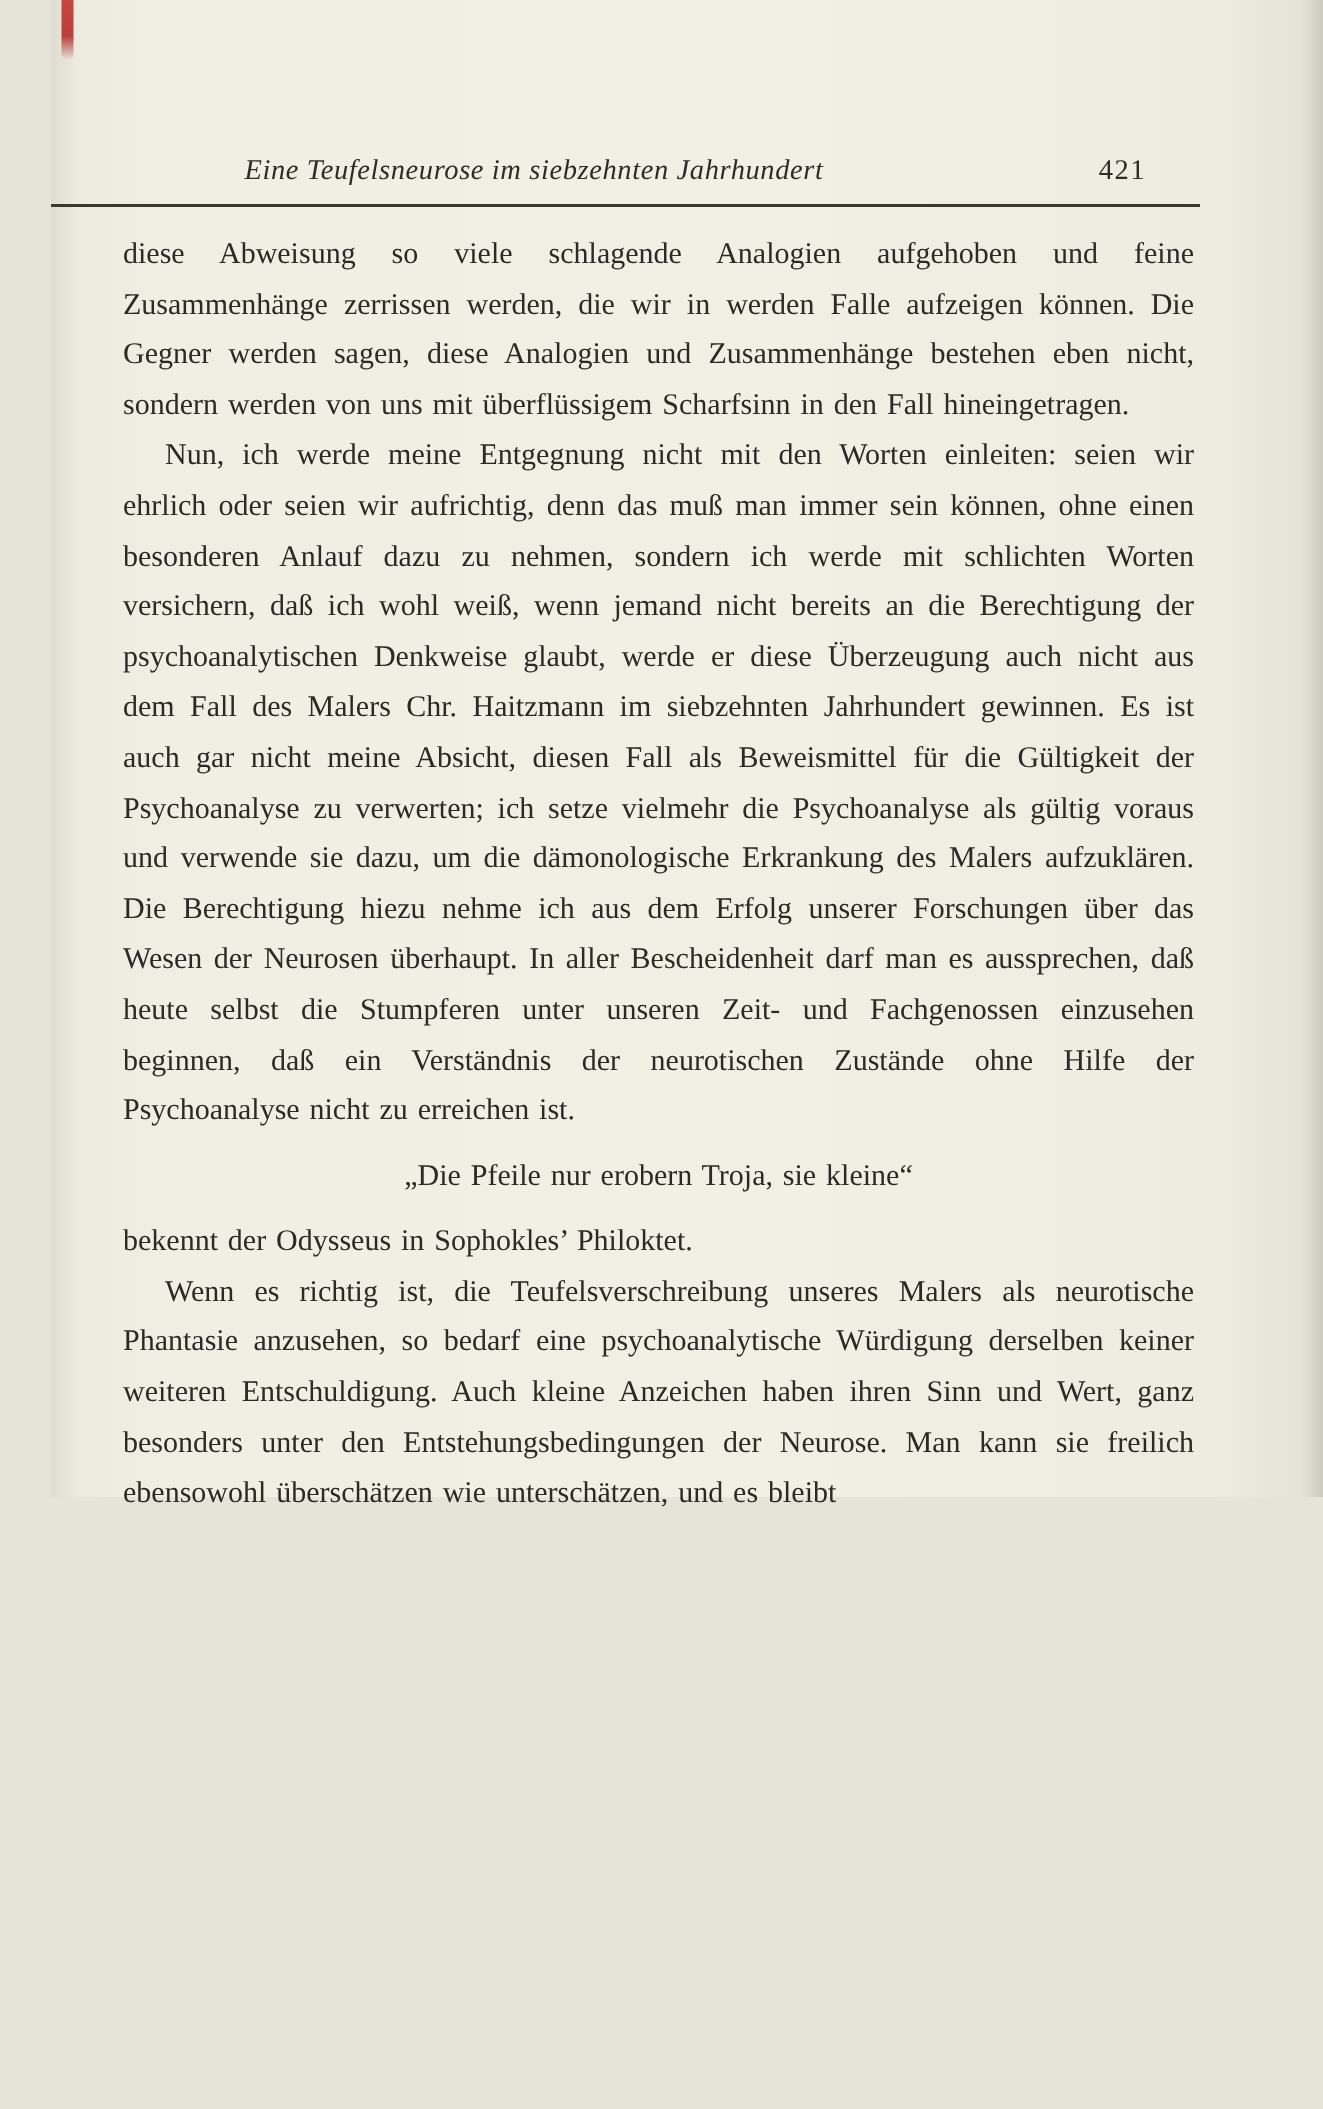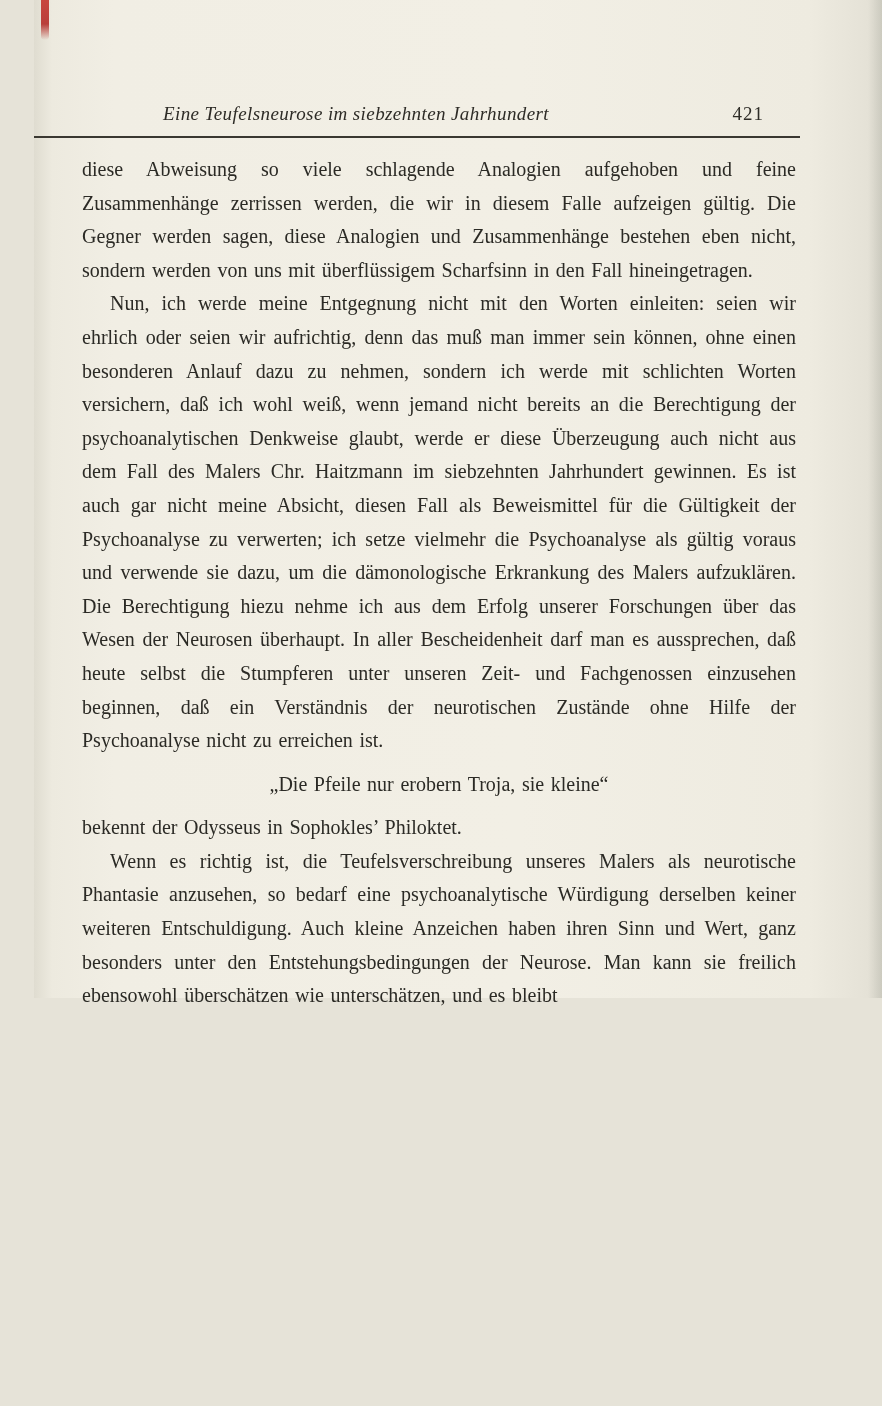--- a/index.html
+++ b/index.html
@@ -115,20 +115,20 @@
   <div class="right-band"></div>
 
   <header class="running-head">
     <span class="head-title">Eine Teufelsneurose im siebzehnten Jahrhundert</span>
     <span class="page-num">421</span>
   </header>
 
   <div class="head-rule"></div>
 
   <main class="text-block">
-    <p class="para">diese Abweisung so viele schlagende Analogien aufgehoben und feine Zusammenhänge zerrissen werden, die wir in diesem Falle aufzeigen gültig. Die Gegner werden sagen, diese Analogien und Zusammenhänge bestehen eben nicht, sondern werden von uns mit überflüssigem Scharfsinn in den Fall hineingetragen.</p>
+    <p class="para">diese Abweisung so viele schlagende Analogien aufgehoben und feine Zusammenhänge zerrissen werden, die wir in werden Falle aufzeigen können. Die Gegner werden sagen, diese Analogien und Zusammenhänge bestehen eben nicht, sondern werden von uns mit überflüssigem Scharfsinn in den Fall hineingetragen.</p>
     <p class="para indent">Nun, ich werde meine Entgegnung nicht mit den Worten einleiten: seien wir ehrlich oder seien wir aufrichtig, denn das muß man immer sein können, ohne einen besonderen Anlauf dazu zu nehmen, sondern ich werde mit schlichten Worten versichern, daß ich wohl weiß, wenn jemand nicht bereits an die Berechtigung der psychoanalytischen Denkweise glaubt, werde er diese Überzeugung auch nicht aus dem Fall des Malers Chr. Haitzmann im siebzehnten Jahrhundert gewinnen. Es ist auch gar nicht meine Absicht, diesen Fall als Beweismittel für die Gültigkeit der Psychoanalyse zu verwerten; ich setze vielmehr die Psychoanalyse als gültig voraus und verwende sie dazu, um die dämonologische Erkrankung des Malers aufzuklären. Die Berechtigung hiezu nehme ich aus dem Erfolg unserer Forschungen über das Wesen der Neurosen überhaupt. In aller Bescheidenheit darf man es aussprechen, daß heute selbst die Stumpferen unter unseren Zeit- und Fachgenossen einzusehen beginnen, daß ein Verständnis der neurotischen Zustände ohne Hilfe der Psychoanalyse nicht zu erreichen ist.</p>
     <p class="para quote">„Die Pfeile nur erobern Troja, sie kleine“</p>
     <p class="para">bekennt der Odysseus in Sophokles’ Philoktet.</p>
     <p class="para indent">Wenn es richtig ist, die Teufelsverschreibung unseres Malers als neurotische Phantasie anzusehen, so bedarf eine psychoanalytische Würdigung derselben keiner weiteren Entschuldigung. Auch kleine Anzeichen haben ihren Sinn und Wert, ganz besonders unter den Entstehungsbedingungen der Neurose. Man kann sie freilich ebensowohl überschätzen wie unterschätzen, und es bleibt</p>
   </main>
 
 </div>
 
 </body></html>

